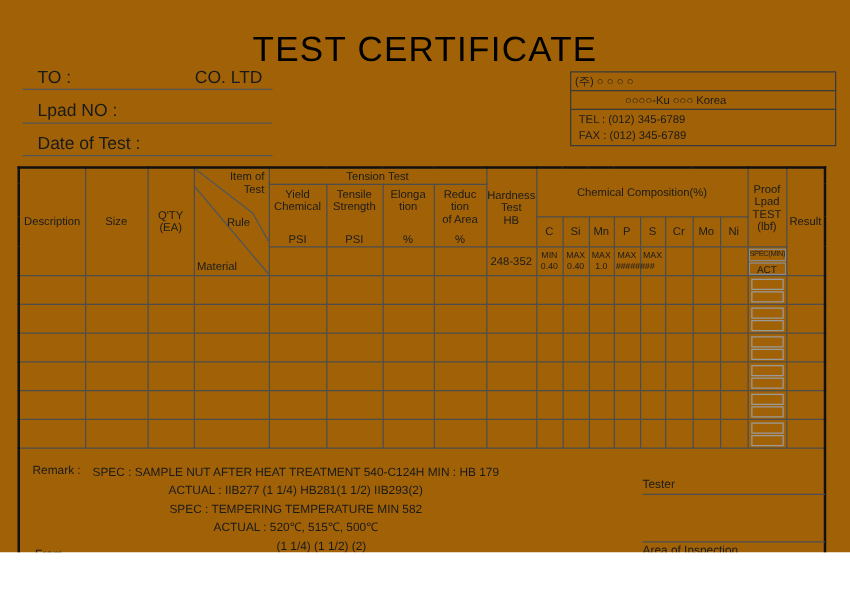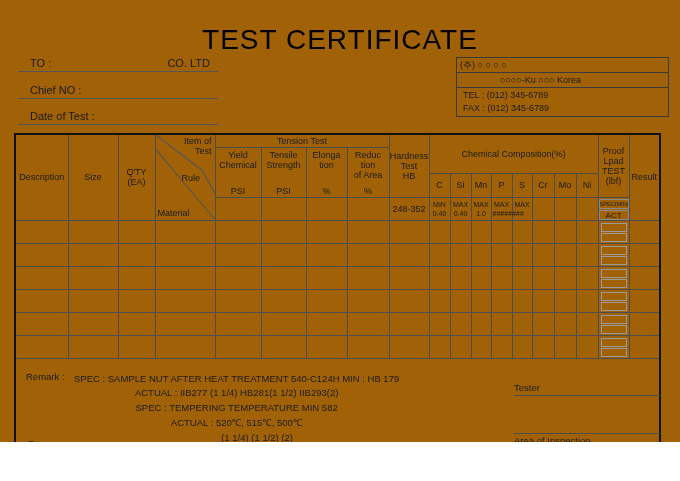--- a/index.html
+++ b/index.html
@@ -2,21 +2,21 @@
 <html><head>
 <meta charset="utf-8">
 <style>
   html,body{margin:0;padding:0;background:#fff;}
   .page{position:relative;width:680px;height:442px;background:#a16207;overflow:hidden;
         font-family:"Liberation Sans",sans-serif;color:#1a1a1a;}
   .title{position:absolute;top:24px;left:0;width:100%;text-align:center;
          font-size:28px;letter-spacing:1px;color:#000;}
   
   .fld{position:absolute;left:18px;width:200px;border-bottom:1px solid #555;
-       font-size:11px;height:14px;}
+       font-size:14px;height:14px;}
   .fld .lbl{position:absolute;left:12px;bottom:2px;}
   .fld .val{position:absolute;right:8px;bottom:2px;}
   
   .cobox{position:absolute;left:456px;top:57px;width:211px;border:1px solid #3a3a3a;
          font-size:9px;line-height:12px;}
   .cobox .row1{border-bottom:1px solid #3a3a3a;padding:1px 3px;}
   .cobox .office{border-bottom:1px solid #3a3a3a;padding:1px 3px;}
   .cobox .office .l2{padding-left:40px;}
   .cobox .telfax{padding:1px 3px 0 6px;}
   .cobox .fax{padding-bottom:2px;}
@@ -64,21 +64,21 @@
 
 <div class="page">
 
   <div class="title">TEST CERTIFICATE</div>
 
   <div class="fld" style="top:57px;">
     <span class="lbl">TO :</span>
     <span class="val">CO. LTD</span>
   </div>
   <div class="fld" style="top:84px;">
-    <span class="lbl">Chief NO :</span>
+    <span class="lbl">Lpad NO :</span>
   </div>
   <div class="fld" style="top:110px;">
     <span class="lbl">Date of Test :</span>
   </div>
 
   <div class="cobox">
     <div class="row1">(주) ○ ○ ○ ○</div>
     <div class="office">
       <div class="l2">○○○○-Ku ○○○ Korea</div>
     </div>

